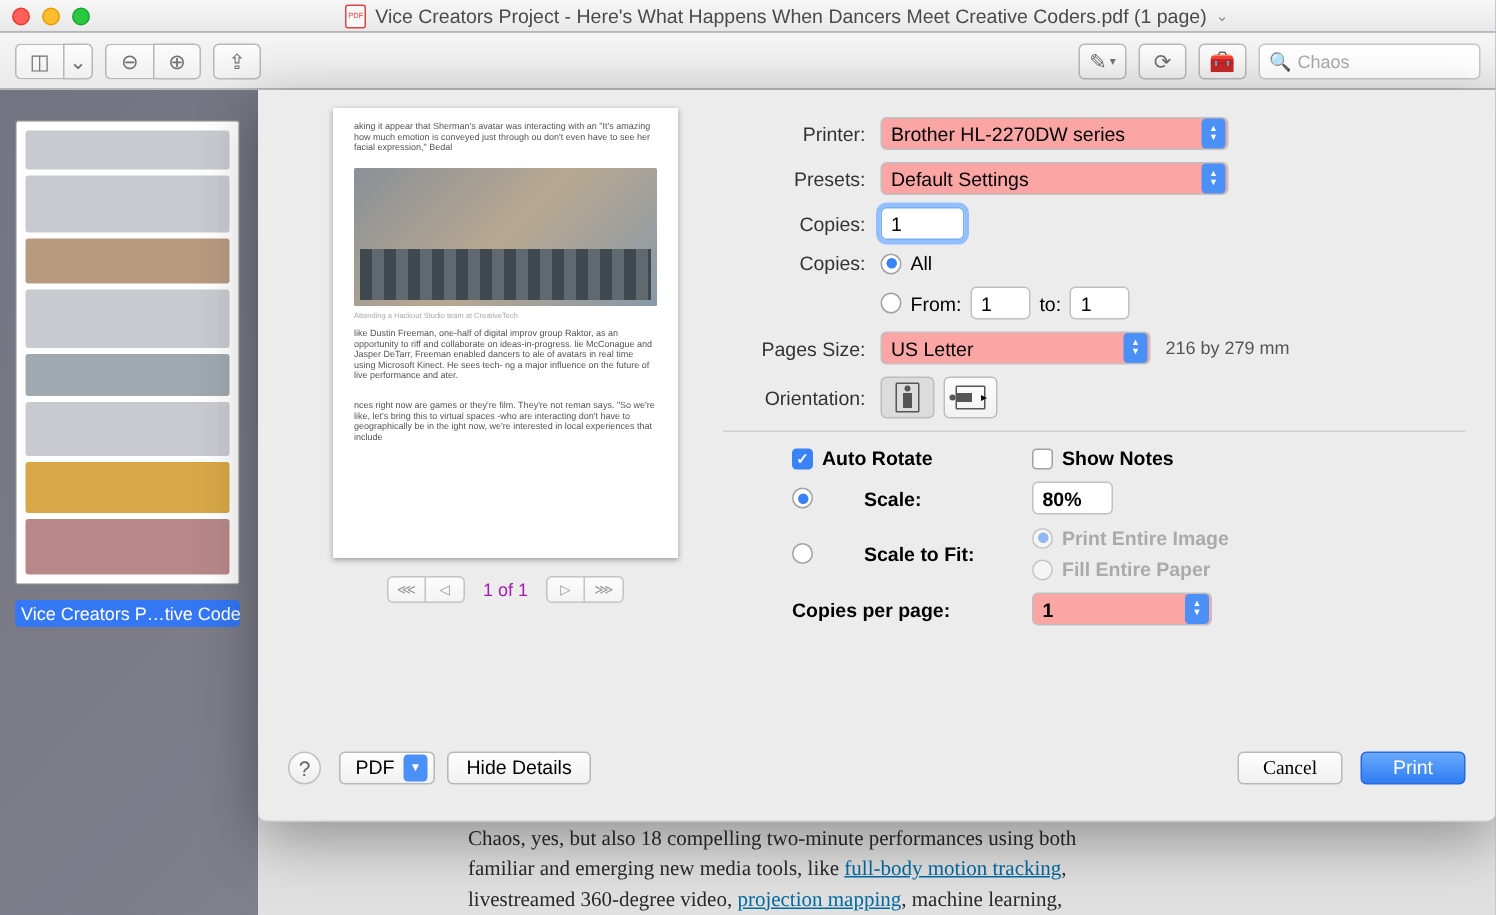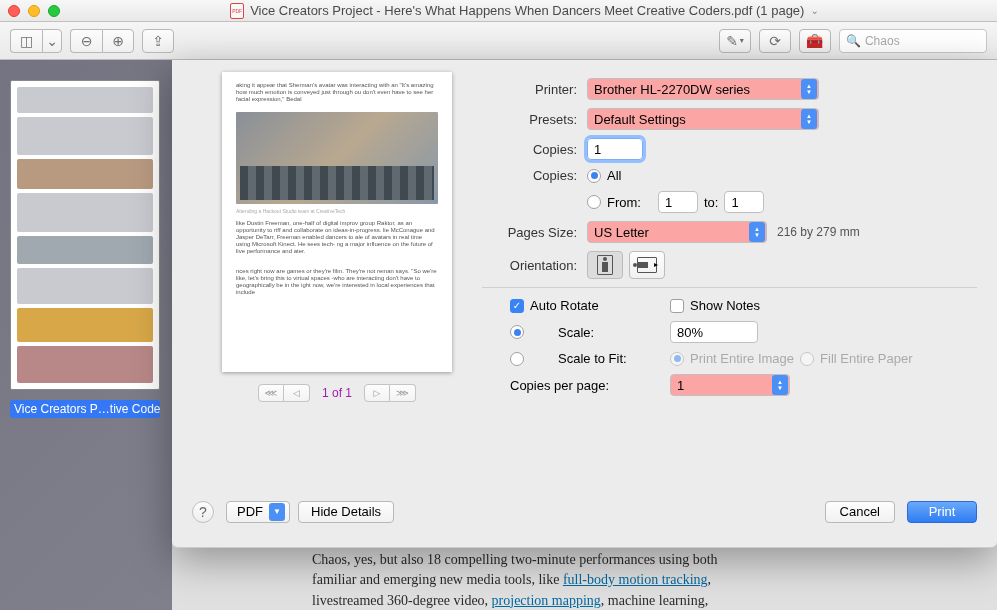--- a/index.html
+++ b/index.html
@@ -143,39 +143,39 @@
 .checkbox.checked { background: #3a83f6; border-color: #3a83f6; }
 .checkbox.checked::after { content: "✓"; }
 .orient-btn { width: 36px; height: 28px; background: linear-gradient(#fdfdfd,#f1f1f1); border: 1px solid #bcbcbc; border-radius: 4px; display: inline-flex; align-items: center; justify-content: center; margin-right: 6px; }
 .orient-btn.active { background: #dcdcdc; }
 .orient-page { width: 16px; height: 20px; border: 1.5px solid #555; border-radius: 1px; position: relative; }
 .orient-page.land { width: 20px; height: 16px; }
 .orient-man { position: absolute; width: 6px; height: 10px; background: #555; left: 4px; top: 6px; }
 .orient-man::before{content:"";position:absolute;width:4px;height:4px;background:#555;border-radius:50%;left:1px;top:-5px;}
 .orient-arrow { position: absolute; right: -2px; top: 2px; font-size: 8px; }
 .divider { border-top: 1px solid #d0d0d0; margin: 6px 0 10px 0; }
-.subgrid { margin-left: 28px; }
+.subgrid { margin-left: 46px; font-weight: bold; }
 .subrow { display: flex; align-items: center; margin-bottom: 8px; }
 .sublabel { width: 130px; gap: 28px; }
 .sizemeta { font-size: 12px; color: #555; margin-left: 10px; }
 .disabled-text { color: #aaa; }
 
 .dialog-footer {
   height: 56px;
   border-top: none;
   padding: 0 20px 15px 20px;
   display: flex; align-items: center;
 }
 .help-btn { width: 22px; height: 22px; border-radius: 50%; background: linear-gradient(#fdfdfd,#eee); border: 1px solid #c0c0c0; display: flex; align-items: center; justify-content: center; color: #666; font-size: 14px; margin-right: 12px;}
 .pdf-btn { height: 22px; background: linear-gradient(#fdfdfd,#f1f1f1); border: 1px solid #b8b8b8; border-radius: 4px; padding: 0 4px 0 10px; display: flex; align-items: center; gap: 6px; margin-right: 8px;}
 .pdf-btn .arrow { width: 16px; height: 18px; background: #4a90f6; border-radius: 3px; display: flex; align-items: center; justify-content: center; color: #fff; font-size: 8px;}
 .hide-btn { height: 22px; background: linear-gradient(#fdfdfd,#f1f1f1); border: 1px solid #b8b8b8; border-radius: 4px; padding: 0 12px; display: flex; align-items: center;}
 .right-btns { margin-left: auto; display: flex; gap: 12px; }
 .btn { min-width: 70px; height: 22px; border-radius: 4px; display: flex; align-items: center; justify-content: center; padding: 0 14px;}
-.btn-cancel { background: linear-gradient(#fdfdfd,#f1f1f1); border: 1px solid #b8b8b8; }
+.btn-cancel { background: linear-gradient(#fdfdfd,#f1f1f1); border: 1px solid #b8b8b8; font-family: Liberation Serif, serif; }
 .btn-print { background: linear-gradient(#6aa9fb,#2f7df3); color: #fff; border: 1px solid #2a6adc; }
 .mid-select-row{display:flex;justify-content:flex-start;margin:4px 0 10px 0;}
 .mid-select-row .fselect{margin-left:105px;max-width:190px;}
 </style>
 </head>
 <body>
 
 <div class="titlebar">
   <div class="traffic-lights">
     <div class="tlight tl-red"></div>
@@ -294,21 +294,21 @@
           </div>
       </div>
       <div class="frow">
         <div class="flabel">Copies:</div>
         <span class="radio checked"></span>
         <span>All</span>
       </div>
       <div class="frow">
         <div class="flabel"></div>
         <span class="radio"></span>
-        <span style="margin-right:17px;">From:</span>
+        <span style="margin-right:6px;">From:</span>
         <div class="finput" style="width:40px">
             <span>1</span>
           </div>
         <span style="margin:0 6px;">to:</span>
         <div class="finput" style="width:40px">
             <span>1</span>
           </div>
       </div>
       <div class="frow">
         <div class="flabel">Pages Size:</div>
@@ -345,31 +345,31 @@
             <span class="checkbox"></span>
             <span>Show Notes</span>
           </div>
         </div>
         <div class="subrow">
           <div class="sublabel" style="display:flex;align-items:center;">
             <span class="radio checked"></span>
             <span>Scale:</span>
           </div>
           <div style="width:30px"></div>
-          <div class="finput" style="width:88px">
+          <div class="finput" style="width:54px">
               <span>80%</span>
             </div>
         </div>
         <div class="subrow">
           <div class="sublabel" style="display:flex;align-items:center;">
             <span class="radio"></span>
             <span>Scale to Fit:</span>
           </div>
           <div style="width:30px"></div>
-          <div style="display:flex;flex-direction:row;gap:6px;">
+          <div style="display:flex;flex-direction:column;gap:6px;">
             <div style="display:flex;align-items:center;">
               <span class="radio disabled checked"></span>
               <span class="disabled-text">Print Entire Image</span>
             </div>
             <div style="display:flex;align-items:center;">
               <span class="radio disabled"></span>
               <span class="disabled-text">Fill Entire Paper</span>
             </div>
           </div>
         </div>

